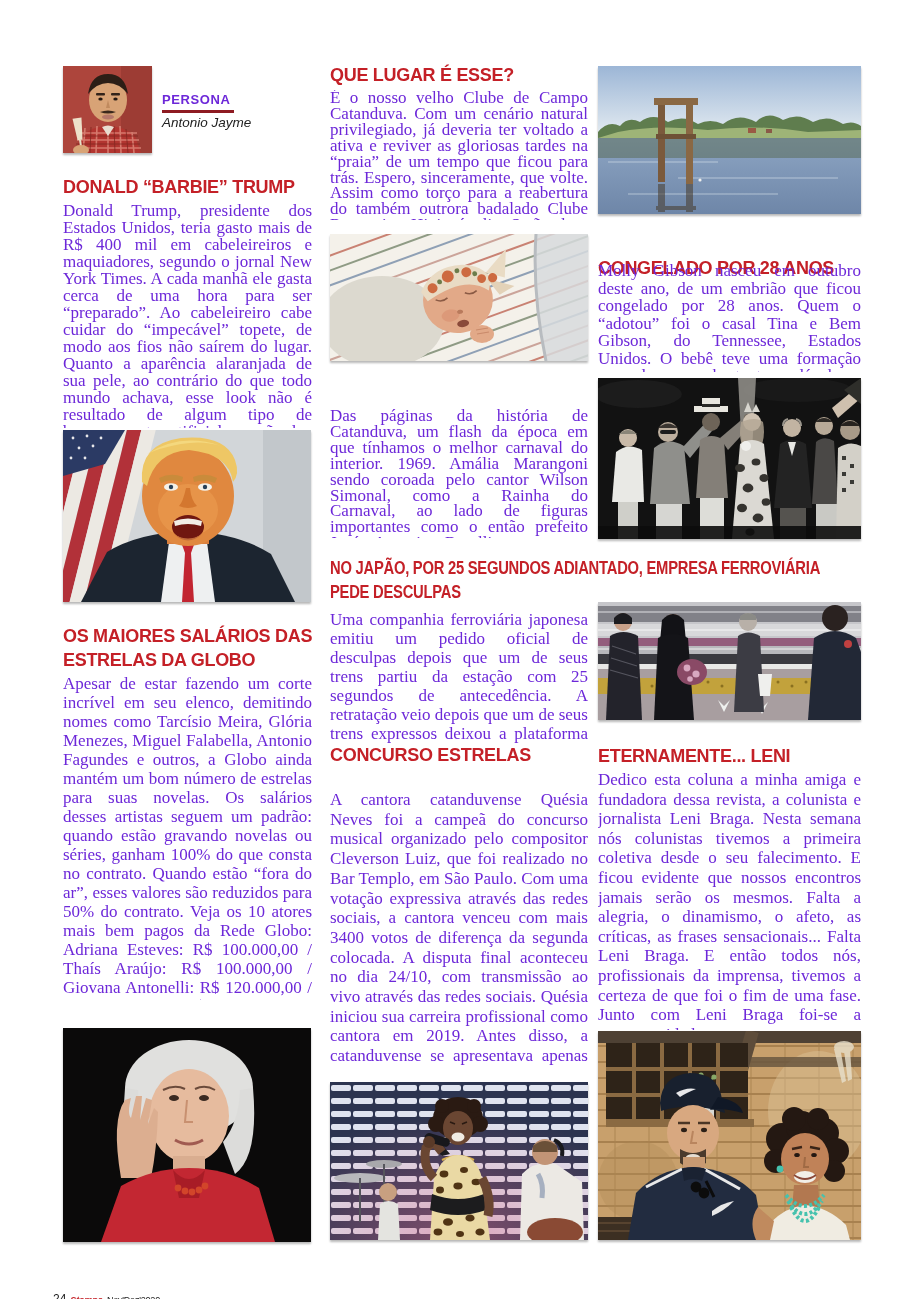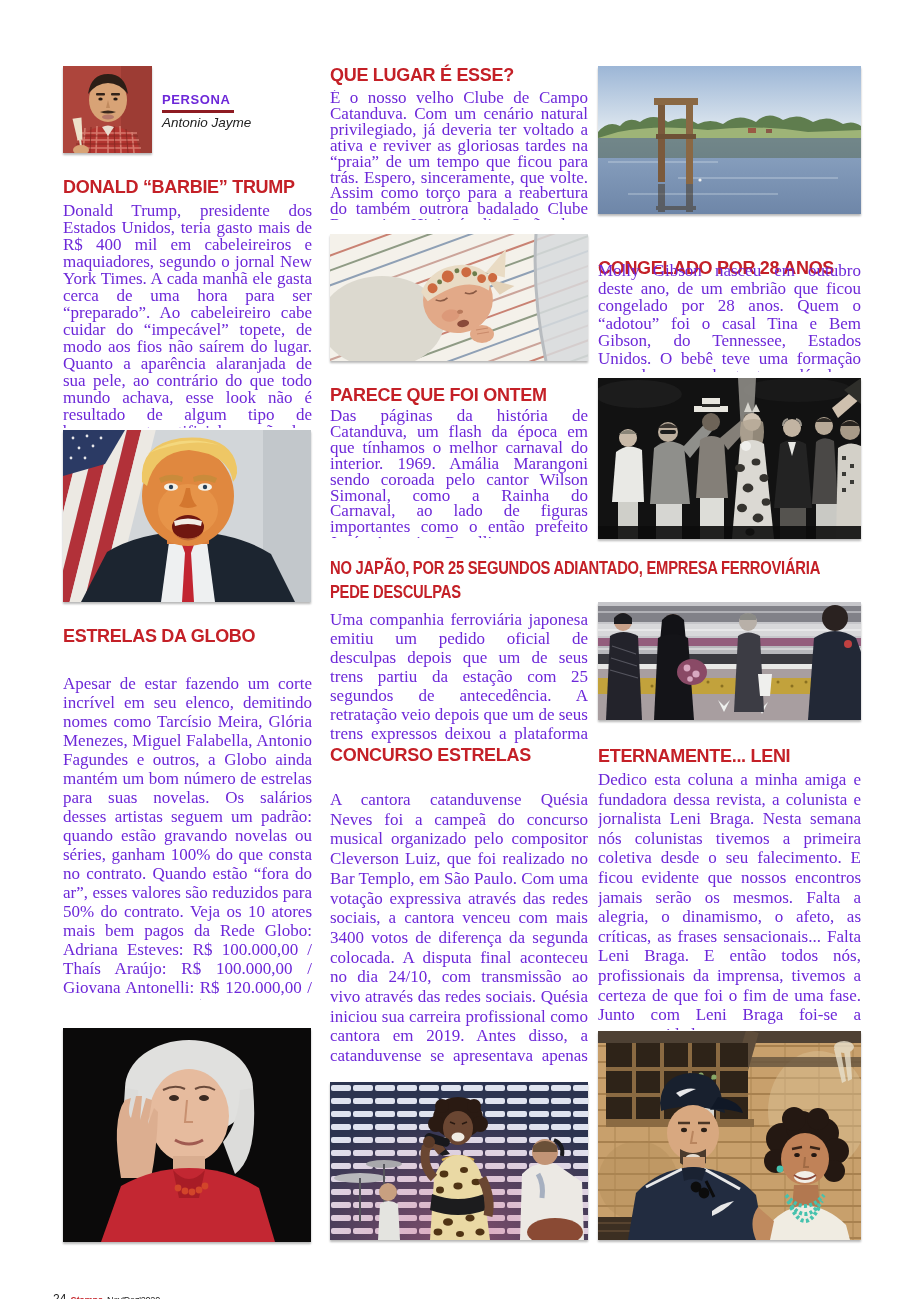--- a/index.html
+++ b/index.html
@@ -124,20 +124,21 @@
       <circle cx="108" cy="57" r="2.2" fill="#274058"></circle>
         <circle cx="142" cy="57" r="2.2" fill="#274058"></circle>
       <path d="M123 58 Q120 72 116 76 Q125 80 134 76 Q128 70 127 58Z" fill="#d4772f"></path>
       <ellipse cx="125" cy="97" rx="16" ry="12" fill="#701710"></ellipse>
       <path d="M111 91 Q125 86 139 91 L138 96 Q125 92 112 96Z" fill="#f2eee6"></path>
       <path d="M111 104 Q125 113 139 104 Q125 117 111 104Z" fill="#c06a3a"></path>
     </svg>
   </div>
 
   <h2 class="h" style="left:63px;top:624px;width:260px">
+    <span class="l">OS MAIORES SALÁRIOS DAS</span>
     <span class="l">ESTRELAS DA GLOBO</span>
   </h2>
   <p class="body" style="left:63px;top:674px;width:249px;height:326px;line-height:19px">Apesar de estar fazendo um corte incrível em seu elenco, demitindo nomes como Tarcísio Meira, Glória Menezes, Miguel Falabella, Antonio Fagundes e outros, a Globo ainda mantém um bom número de estrelas para suas novelas. Os salários desses artistas seguem um padrão: quando estão gravando novelas ou séries, ganham 100% do que consta no contrato. Quando estão “fora do ar”, esses valores são reduzidos para 50% do contrato. Veja os 10 atores mais bem pagos da Rede Globo: Adriana Esteves: R$ 100.000,00 / Thaís Araújo: R$ 100.000,00 / Giovana Antonelli: R$ 120.000,00 / Débora Secco: R$ 120.000,00 / Lazaro Ramos: R$ 150.000,00 / Suzana Vieira: R$ 200.000,00 / Camila Queiróz: R$ 250.000,00 / Cauã Reymond: R$ 250.000,00 / Tony Ramos: R$ 300.000,00 / Glória Pires: R$ 300.000,00 / Fernanda Montenegro: R$ 380.000,00.</p>
 
   <div class="photo" style="left:63px;top:1028px;width:248px;height:214px">
     <svg viewBox="0 0 248 214" preserveAspectRatio="none">
       <rect width="248" height="214" fill="#0b0a0a"></rect>
       <ellipse cx="126" cy="60" rx="64" ry="48" fill="#e0e0de"></ellipse>
       <path d="M62 60 Q56 128 78 148 L92 116 Q76 96 75 62 Z" fill="#dcdcda"></path>
       <path d="M190 60 Q196 128 172 146 L160 114 Q176 94 177 62 Z" fill="#dcdcda"></path>
@@ -208,21 +209,20 @@
           </g>
         <path d="M160 44 L184 24 L178 52Z" fill="#e9dbc4"></path>
         <path d="M160 50 L186 62 L170 68Z" fill="#e3d2b8"></path>
         <circle cx="166" cy="50" r="4.6" fill="#cd6a40"></circle>
       </g>
       <ellipse cx="152" cy="100" rx="12" ry="9" fill="#e2a988"></ellipse>
       <path d="M146 96 L158 94 M147 100 L159 98" stroke="#c98a6a" stroke-width="1.2" fill="none"></path>
     </svg>
   </div>
 
-  <h2 class="h" style="left:330px;top:383px;width:260px">PARECE QUE FOI ONTEM</h2>
   <p class="body" style="left:330px;top:408px;width:258px;height:130px;line-height:15.9px">Das páginas da história de Catanduva, um flash da época em que tínhamos o melhor carnaval do interior. 1969. Amália Marangoni sendo coroada pelo cantor Wilson Simonal, como a Rainha do Carnaval, ao lado de figuras importantes como o então prefeito José Antonio Borelli e, com o microfone, o radialista Maurílio Vieira, que anos depois também seria prefeito de Catanduva.</p>
 
   <h2 class="h h-japao" style="left:330px;top:556px">
     <span class="l">NO JAPÃO, POR 25 SEGUNDOS ADIANTADO, EMPRESA FERROVIÁRIA</span>
     <span class="l">PEDE DESCULPAS</span>
   </h2>
   <p class="body" style="left:330px;top:610px;width:258px;height:136px;line-height:19px">Uma companhia ferroviária japonesa emitiu um pedido oficial de desculpas depois que um de seus trens partiu da estação com 25 segundos de antecedência. A retratação veio depois que um de seus trens expressos deixou a plataforma na estação de Notogawa, no centro do Japão, às 7h11m35s, em vez das 7h12 no dia 11 de maio.</p>
 
   <div class="photo" style="left:598px;top:602px;width:263px;height:118px">
     <svg viewBox="0 0 263 118" preserveAspectRatio="none">

